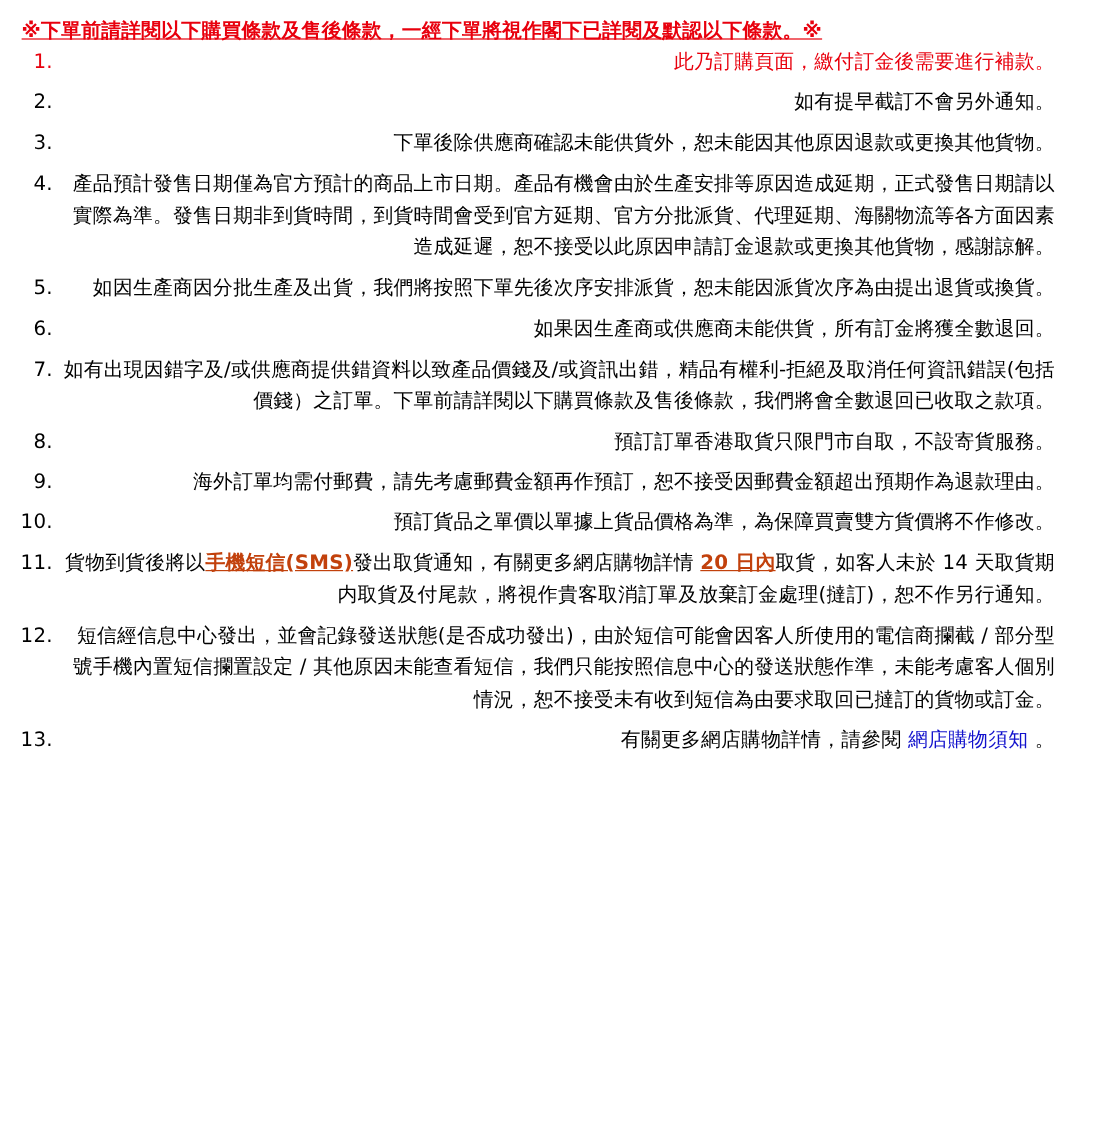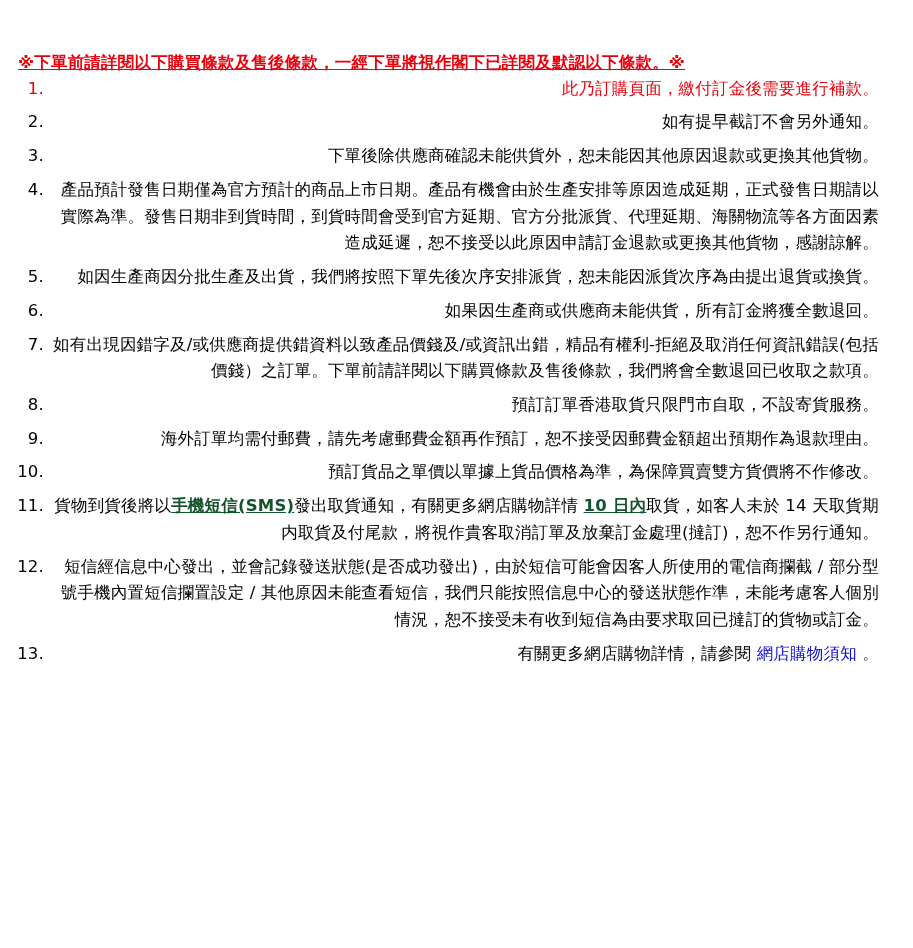--- a/index.html
+++ b/index.html
@@ -10,21 +10,20 @@
     width: 913px;
     min-height: 948px;
     background: #ffffff;
     font-family: "DejaVu Sans", "Liberation Sans", sans-serif;
     color: #000000;
   }
   .page {
     width: 893px;
     box-sizing: border-box;
     padding: 10px 14px 8px 14px;
-    margin-top: 37px;
   }
   .headline {
     color: #e8000d;
     font-weight: bold;
     font-size: 16.5px;
     line-height: 1.5;
     text-decoration: underline;
     margin: 4px 0 0 4px;
     letter-spacing: 0.2px;
   }
@@ -59,21 +58,21 @@
     text-align: right;
     font-size: 16.5px;
   }
   ol.terms > li.red {
     color: #e8000d;
   }
   ol.terms > li.red::before {
     color: #e8000d;
   }
   .u-red {
-    color: #14532d;
+    color: #c2410c;
     text-decoration: underline;
     font-weight: bold;
   }
   .u-plain {
   }
   .link {
     color: #1111cc;
     cursor: pointer;
   }
 </style>
@@ -89,18 +88,18 @@
       <li class="red"><span>此乃訂購頁面，繳付訂金後需要進行補款。</span></li>
       <li><span>如有提早截訂不會另外通知。</span></li>
       <li><span>下單後除供應商確認未能供貨外，恕未能因其他原因退款或更換其他貨物。</span></li>
       <li><span>產品預計發售日期僅為官方預計的商品上市日期。產品有機會由於生產安排等原因造成延期，正式發售日期請以實際為準。發售日期非到貨時間，到貨時間會受到官方延期、官方分批派貨、代理延期、海關物流等各方面因素造成延遲，恕不接受以此原因申請訂金退款或更換其他貨物，感謝諒解。</span></li>
       <li><span>如因生產商因分批生產及出貨，我們將按照下單先後次序安排派貨，恕未能因派貨次序為由提出退貨或換貨。</span></li>
       <li><span>如果因生產商或供應商未能供貨，所有訂金將獲全數退回。</span></li>
       <li><span>如有出現因錯字及/或供應商提供錯資料以致產品價錢及/或資訊出錯，精品有權利-拒絕及取消任何資訊錯誤(包括價錢）之訂單。下單前請詳閱以下購買條款及售後條款，我們將會全數退回已收取之款項。</span></li>
       <li><span>預訂訂單香港取貨只限門市自取，不設寄貨服務。</span></li>
       <li><span>海外訂單均需付郵費，請先考慮郵費金額再作預訂，恕不接受因郵費金額超出預期作為退款理由。</span></li>
       <li><span>預訂貨品之單價以單據上貨品價格為準，為保障買賣雙方貨價將不作修改。</span></li>
-      <li><span>貨物到貨後將以</span><span class="u-red">手機短信(SMS)</span><span>發出取貨通知，有關更多網店購物詳情 </span><span class="u-red">10 日內</span><span>取貨，如客人未於 14 天取貨期内取貨及付尾款，將視作貴客取消訂單及放棄訂金處理(撻訂)，恕不作另行通知。</span></li>
+      <li><span>貨物到貨後將以</span><span class="u-red">手機短信(SMS)</span><span>發出取貨通知，有關更多網店購物詳情 </span><span class="u-red">20 日內</span><span>取貨，如客人未於 14 天取貨期内取貨及付尾款，將視作貴客取消訂單及放棄訂金處理(撻訂)，恕不作另行通知。</span></li>
       <li><span>短信經信息中心發出，並會記錄發送狀態(是否成功發出)，由於短信可能會因客人所使用的電信商攔截 / 部分型號手機內置短信攔置設定 / 其他原因未能</span><span class="u-plain">查看短信</span><span>，我們只能按照信息中心的發送狀態作準，未能考慮客人個別情況，恕不接受未有收到短信為由要求取回已撻訂的貨物或訂金。</span></li>
       <li><span>有關更多網店購物詳情，請參閱 </span><span class="link">網店購物須知</span><span> 。</span></li>
     </ol>
 
 </div>
 
 </body></html>

